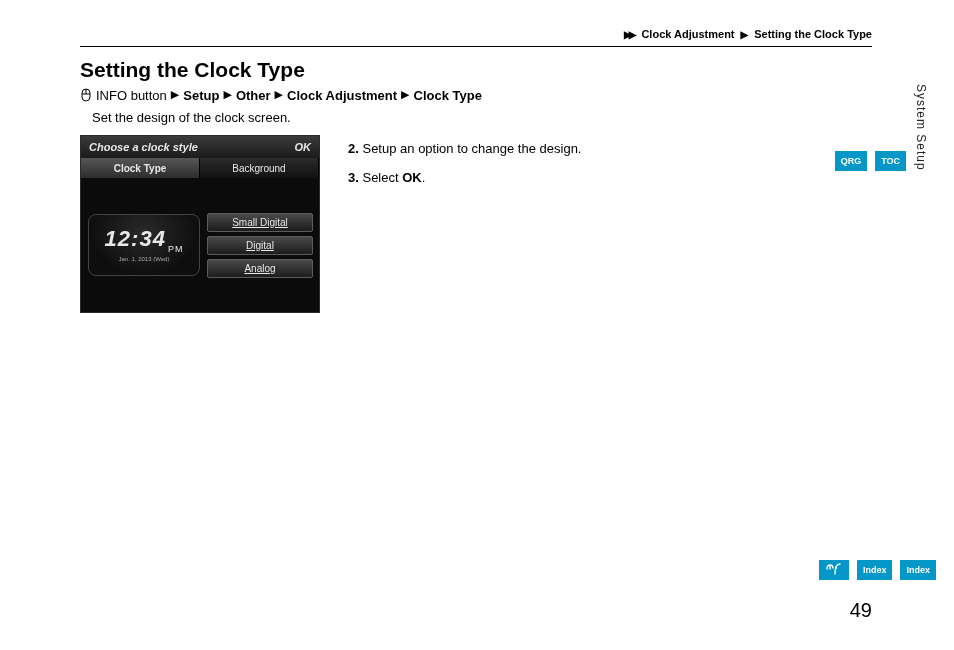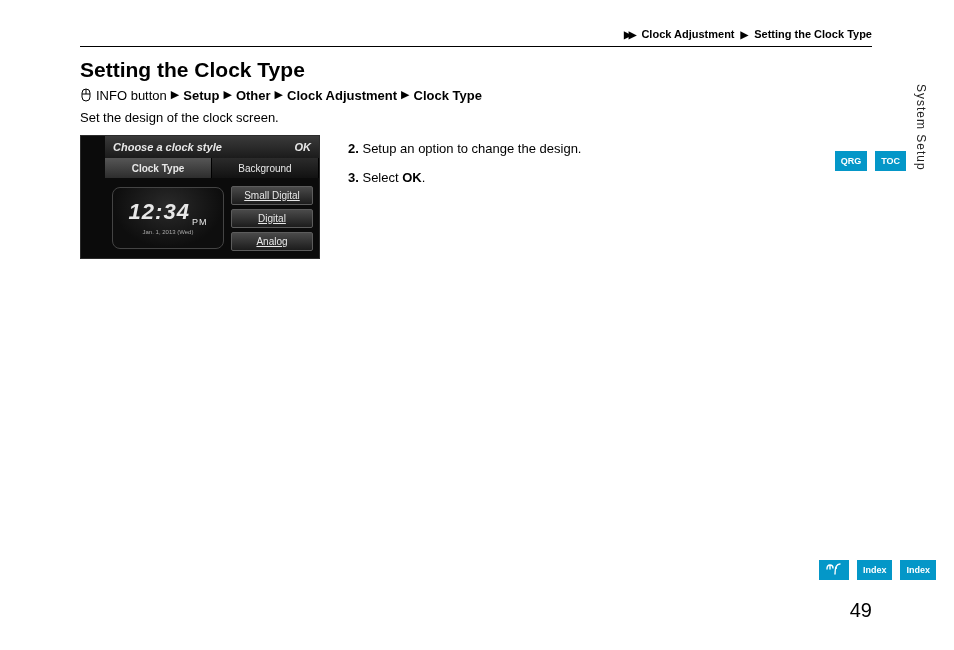--- a/index.html
+++ b/index.html
@@ -58,38 +58,38 @@
     gap: 4px;
   }
   .nav-path .tri { font-size: 11px; }
   .nav-path .b   { font-weight: 700; }
 
   .mouse-icon svg { display: block; }
 
   .lead {
     font-size: 13px;
     margin-bottom: 10px;
+    margin-left: 12px;
   }
 
   .two-col {
     display: flex;
     align-items: flex-start;
     gap: 28px;
   }
 
   
   .screenshot {
     width: 240px;
-    height: 124px;
+    height: 178px;
     background: #0b0b0b;
     border: 1px solid #2c2c2c;
     position: relative;
     font-family: Arial, sans-serif;
     color: #e8e8e8;
-    padding-left: 24px;
   }
   .ss-header {
     height: 22px;
     background: linear-gradient(#3a3a3a, #1b1b1b);
     display: flex;
     align-items: center;
     justify-content: space-between;
     padding: 0 8px;
     font-size: 11px;
     font-weight: 600;

